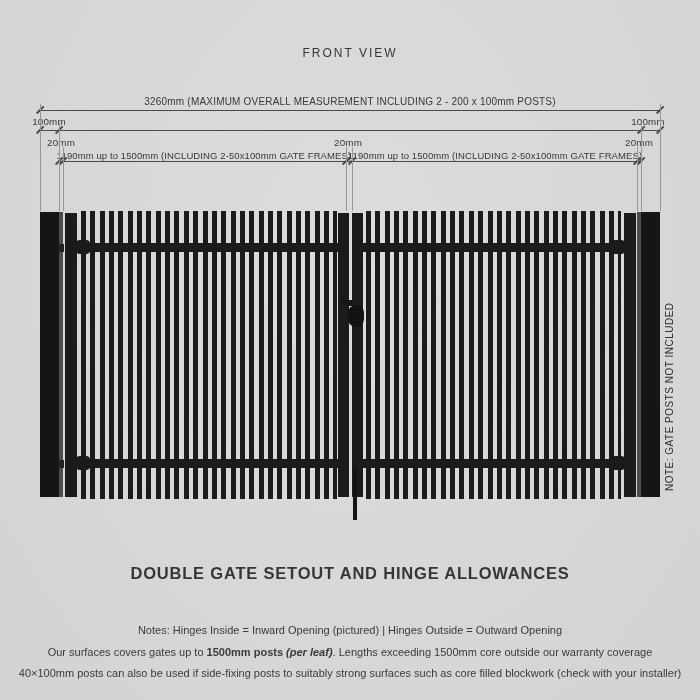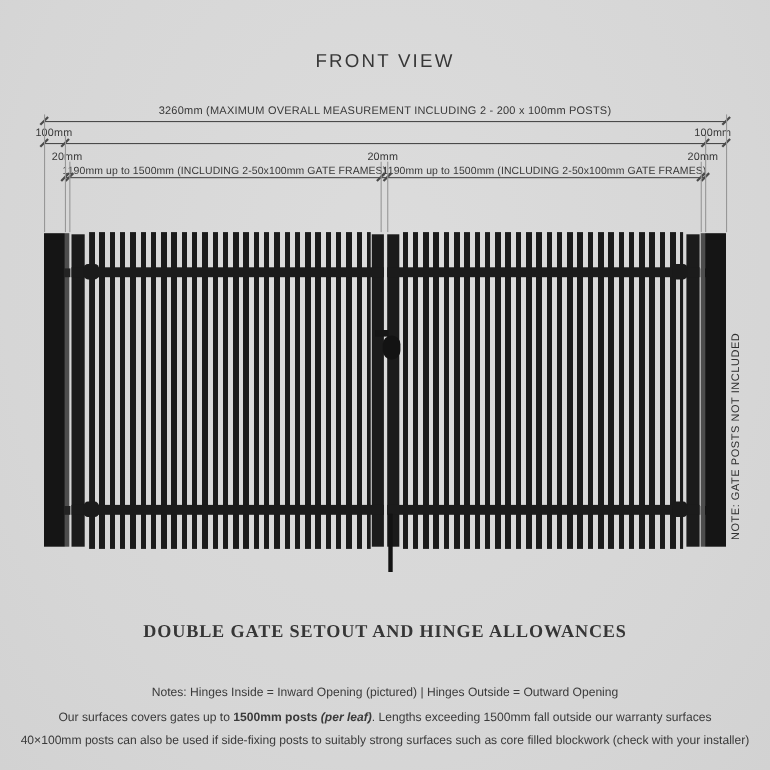--- a/index.html
+++ b/index.html
@@ -10,39 +10,39 @@
     color:#3b3b3b;
     overflow:hidden;
   }
   #canvas{
     position:relative;width:700px;height:700px;
     background:radial-gradient(ellipse at 50% 35%, #dcdcdc 0%, #d6d6d6 70%, #d2d2d2 100%);
   }
   .abs{position:absolute;}
   .ctr{transform:translateX(-50%);white-space:nowrap;}
   .fv{
-    top:46px;left:350px;font-size:17px;letter-spacing:2px;color:#373737;font-weight:400;
+    top:46px;left:350px;font-size:12px;letter-spacing:2px;color:#373737;font-weight:400;
   }
   .dimlabel{font-size:10px;color:#383838;letter-spacing:.2px;}
   .dimlabel.small{font-size:9.8px;}
   .leaf-label{font-size:9.5px;color:#383838;letter-spacing:.1px;}
   .hline{height:1px;background:#4a4a4a;}
   .vline{width:1px;background:#979797;}
   .tk{width:10px;height:1.5px;background:#4a4a4a;transform:rotate(-45deg);}
   .gate{background:#1b1b1b;}
   .slats{
     background:repeating-linear-gradient(90deg,#1b1b1b 0px,#1b1b1b 5px,rgba(0,0,0,0) 5px,rgba(0,0,0,0) 9.35px);
   }
   .knuckle{background:#1a1a1a;border-radius:4px;}
   .sidenote{
     left:664px;top:491px;
     transform-origin:0 0;transform:rotate(-90deg);
     font-size:10px;letter-spacing:.5px;color:#2e2e2e;white-space:nowrap;
   }
-  .f-title{top:564px;left:350px;font-size:16.5px;font-weight:600;letter-spacing:.8px;color:#363636;font-family:Liberation Serif, serif;}
+  .f-title{top:564px;left:350px;font-size:16.5px;font-weight:600;letter-spacing:.8px;color:#363636;}
   .f-sub{top:586px;left:350px;font-size:13px;letter-spacing:.3px;color:#3c3c3c;}
   .f-notes{top:620px;left:0;width:700px;text-align:center;font-size:11px;line-height:21.5px;color:#3a3a3a;}
   .f-notes .bi{font-weight:bold;font-style:italic;}
 </style>
 </head>
 <body>
 
 <div id="canvas">
 
   <div class="abs ctr fv">FRONT VIEW</div>
@@ -110,17 +110,17 @@
 
   <div class="abs" style="left:341px;top:300px;width:12px;height:6px;background:#161616;"></div>
   <div class="abs" style="left:348px;top:305px;width:16px;height:22px;border-radius:8px;background:#131313;"></div>
   <div class="abs" style="left:352.5px;top:467px;width:4px;height:53px;background:#131313;"></div>
 
   <div class="abs sidenote">NOTE: GATE POSTS NOT INCLUDED</div>
 
   <div class="abs ctr f-title">DOUBLE GATE SETOUT AND HINGE ALLOWANCES</div>
   <div class="abs f-notes">
     <div>Notes: Hinges Inside = Inward Opening (pictured) | Hinges Outside = Outward Opening</div>
-    <div><span>Our surfaces covers gates up to </span><b>1500mm posts</b><span class="bi"> (per leaf)</span><span>. Lengths exceeding 1500mm fall outside our warranty surfaces</span></div>
+    <div><span>Our surfaces covers gates up to </span><b>1500mm posts</b><span class="bi"> (per leaf)</span><span>. Lengths exceeding 1500mm core outside our warranty coverage</span></div>
     <div>40×100mm posts can also be used if side-fixing posts to suitably strong surfaces such as core filled blockwork (check with your installer)</div>
   </div>
 
 </div>
 
 </body></html>

